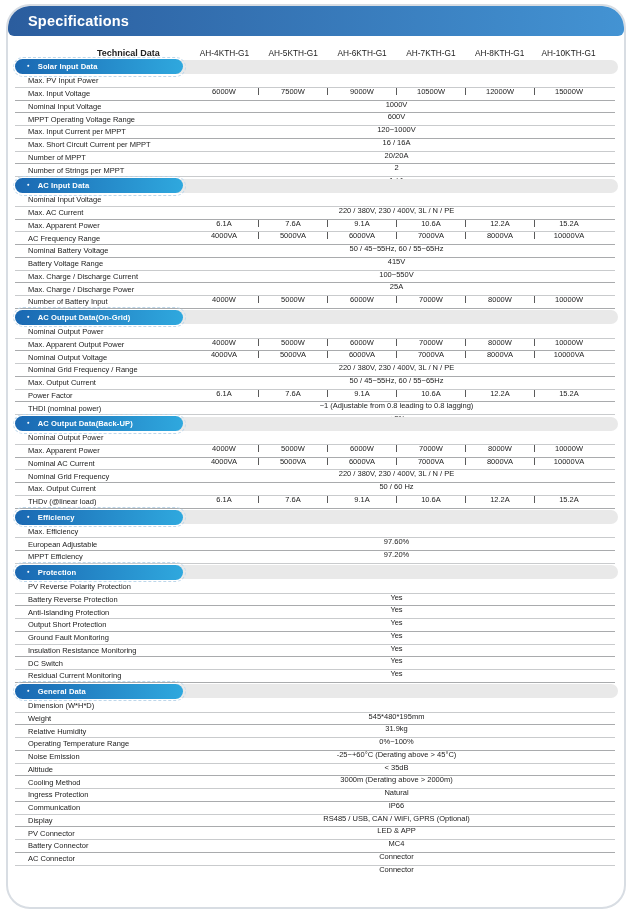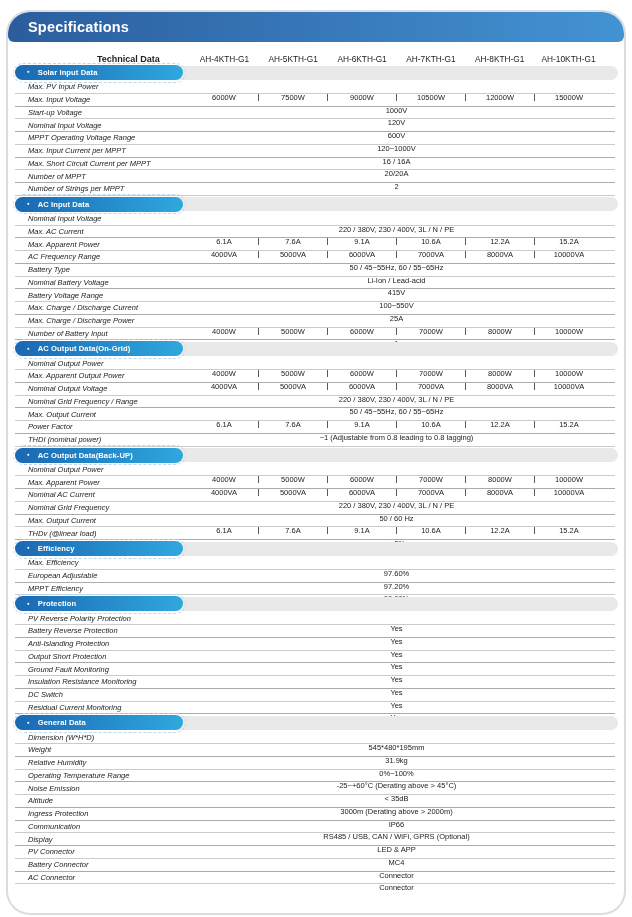--- a/index.html
+++ b/index.html
@@ -3,21 +3,21 @@
 <meta charset="utf-8">
 <style>
   * { margin:0; padding:0; box-sizing:border-box; }
   html,body { width:632px; height:917px; background:#ffffff; font-family:"Liberation Sans", sans-serif; }
   :root{
     --banner-start:#2b5d9e; --banner-end:#4393d3;
     --pill-start:#1a68b2;   --pill-end:#2fa8de;
     --strip:#e9e9e9; --line-light:#c9cbcd; --line-dark:#a9abad; --txt:#222222;
   }
   .card{
-    position:absolute; left:6px; top:10px; width:620px; height:905px;
+    position:absolute; left:6px; top:4px; width:620px; height:905px;
     background:#ffffff; border:2px solid #d8dde3; border-radius:24px; overflow:hidden;
   }
   .banner{
     height:30px; background:linear-gradient(90deg,var(--banner-start),var(--banner-end));
     border-radius:20px 20px 6px 6px; display:flex; align-items:center; padding-left:20px;
   }
   .banner span{ color:#ffffff; font-size:14.5px; font-weight:bold; letter-spacing:.2px; }
   .cols-row{ height:22px; display:flex; align-items:center; padding:12px 21px 0 7px; }
   .tech{ width:175px; padding-left:82px; font-size:9px; font-weight:bold; color:var(--txt); white-space:nowrap; }
   .models{ flex:1; display:flex; }
@@ -28,21 +28,21 @@
   .pill{
     position:absolute; left:0; top:1px; width:168px; height:15px;
     background:linear-gradient(90deg,var(--pill-start),var(--pill-end));
     border-radius:8px; display:flex; align-items:center; padding-left:12px;
   }
   .pill::after{ content:''; position:absolute; inset:-2.5px; border:1px dashed #bdd7eb; border-radius:11px; pointer-events:none; }
   .pill .bullet{ color:#ffffff; font-size:4.5px; line-height:1; }
   .pill .ptitle{ color:#ffffff; font-size:7.6px; font-weight:bold; margin-left:8px; white-space:nowrap; letter-spacing:.1px; }
   .row{ height:12.75px; display:flex; align-items:center; border-bottom:1px solid var(--line-light); }
   .row.alt{ border-bottom:1.6px solid var(--line-dark); }
-  .rlabel{ width:175px; padding-left:13px; font-size:7.5px; color:var(--txt); white-space:nowrap;font-style:italic; }
+  .rlabel{ width:175px; padding-left:13px; font-size:7.5px; color:var(--txt); white-space:nowrap; }
   .vals{ flex:1; display:flex; align-items:center; padding-right:12px;margin-top:21px; }
   .cell{ flex:1; text-align:center; font-size:7.5px; color:var(--txt); white-space:nowrap; }
   .sep{ width:1px; height:7px; background:#5a5a5a; flex:0 0 1px; }
 </style>
 </head>
 <body>
 
 <div class="card">
   <div class="banner">
     <span>Specifications</span>
@@ -81,26 +81,20 @@
           <div class="sep"></div>
           <div class="cell">15000W</div>
         </div>
       </div>
       <div class="row alt">
         <div class="rlabel">Max. Input Voltage</div>
         <div class="vals">
           <div class="cell">1000V</div>
         </div>
       </div>
-      <div class="row">
-        <div class="rlabel">Start-up Voltage</div>
-        <div class="vals">
-          <div class="cell">120V</div>
-        </div>
-      </div>
       <div class="row alt">
         <div class="rlabel">Nominal Input Voltage</div>
         <div class="vals">
           <div class="cell">600V</div>
         </div>
       </div>
       <div class="row">
         <div class="rlabel">MPPT Operating Voltage Range</div>
         <div class="vals">
           <div class="cell">120~1000V</div>
@@ -174,26 +168,20 @@
           <div class="sep"></div>
           <div class="cell">10000VA</div>
         </div>
       </div>
       <div class="row alt">
         <div class="rlabel">AC Frequency Range</div>
         <div class="vals">
           <div class="cell">50 / 45~55Hz, 60 / 55~65Hz</div>
         </div>
       </div>
-      <div class="row">
-        <div class="rlabel">Battery Type</div>
-        <div class="vals">
-          <div class="cell">Li-Ion / Lead-acid</div>
-        </div>
-      </div>
       <div class="row alt">
         <div class="rlabel">Nominal Battery Voltage</div>
         <div class="vals">
           <div class="cell">415V</div>
         </div>
       </div>
       <div class="row">
         <div class="rlabel">Battery Voltage Range</div>
         <div class="vals">
           <div class="cell">100~550V</div>
@@ -493,20 +481,26 @@
       <div class="row">
         <div class="rlabel">Noise Emission</div>
         <div class="vals">
           <div class="cell">&lt; 35dB</div>
         </div>
       </div>
       <div class="row alt">
         <div class="rlabel">Altitude</div>
         <div class="vals">
           <div class="cell">3000m (Derating above &gt; 2000m)</div>
+        </div>
+      </div>
+      <div class="row">
+        <div class="rlabel">Cooling Method</div>
+        <div class="vals">
+          <div class="cell">Natural</div>
         </div>
       </div>
       <div class="row alt">
         <div class="rlabel">Ingress Protection</div>
         <div class="vals">
           <div class="cell">IP66</div>
         </div>
       </div>
       <div class="row">
         <div class="rlabel">Communication</div>

